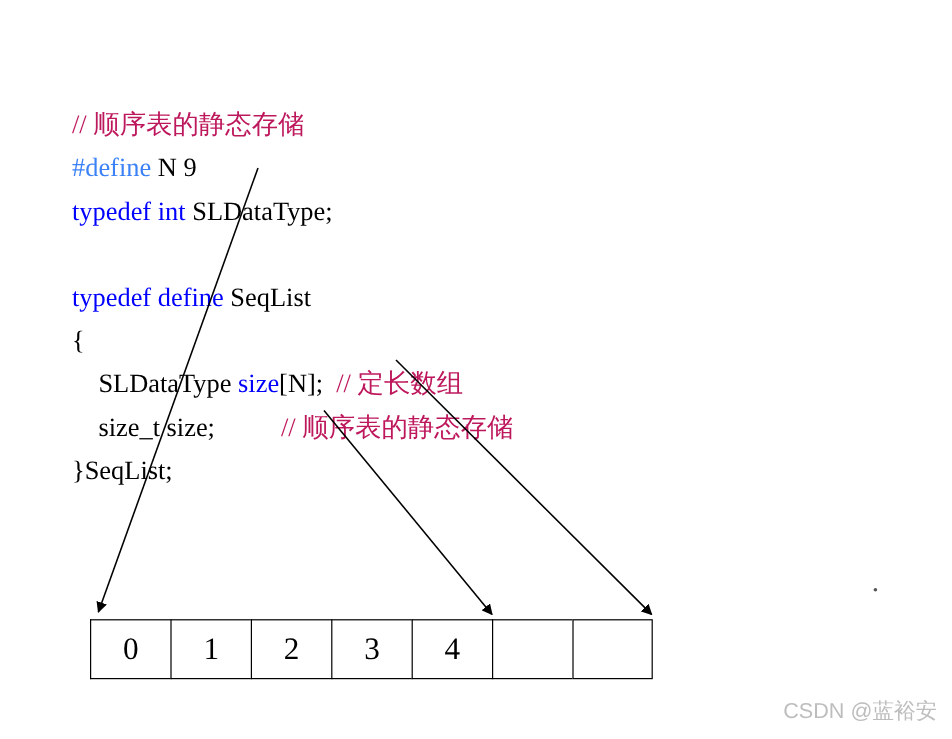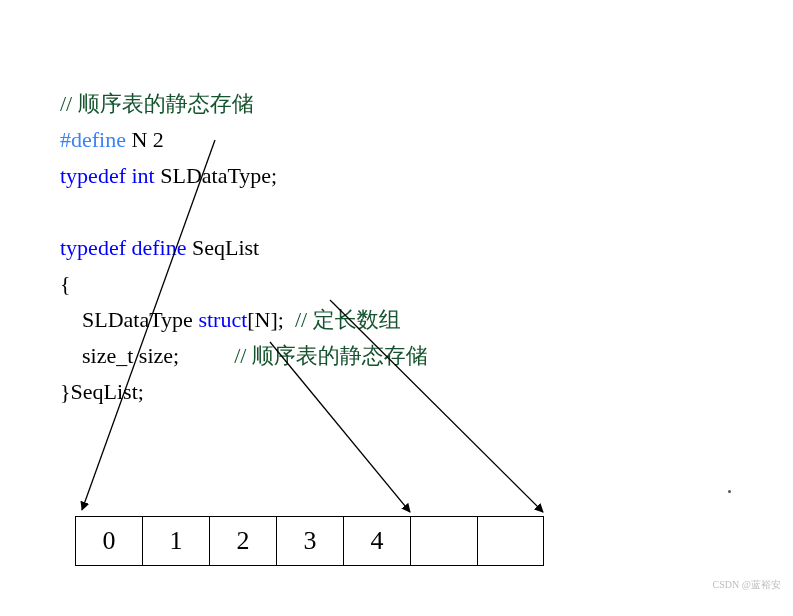--- a/index.html
+++ b/index.html
@@ -13,21 +13,21 @@
     position: relative;
     overflow: hidden;
   }
   .code-area {
     position: absolute;
     left: 60px;
     top: 50px;
     line-height: 36px;
     white-space: pre;
   }
-  .tok-comment { color: #14532d; }
+  .tok-comment { color: #be185d; }
   .tok-pre     { color: #3b82f6; }
   .tok-kw      { color: #0000ff; margin-top: 15px; }
   .tok-id      { color: #000000; }
   .tok-punct   { color: #000000; }
 
   .array-box {
     position: absolute;
     left: 75px;
     top: 516px;
     display: flex;
@@ -53,47 +53,47 @@
     left: 0;
     top: 0;
     width: 793px;
     height: 616px;
     pointer-events: none;
   }
 
   .watermark {
     position: absolute;
     right: 12px;
-    bottom: 24px;
-    font-size: 10px;
+    bottom: 12px;
+    font-size: 18px;
     color: #bdbdbd;
-    font-family: Liberation Serif, serif;
+    font-family: Liberation Sans, sans-serif;
   }
 
   .stray-dot {
     position: absolute;
     left: 728px;
     top: 490px;
     width: 3px;
     height: 3px;
     background: #555;
     border-radius: 50%;
   }
 </style>
 </head>
 <body>
 
 <div class="code-area">
 <span class="tok-comment">// 顺序表的静态存储</span>
-<span class="tok-pre">#define</span><span class="tok-id"> N 2</span>
+<span class="tok-pre">#define</span><span class="tok-id"> N 9</span>
 <span class="tok-kw">typedef</span> <span class="tok-kw">int</span><span class="tok-id"> SLDataType;</span>
 
 <span class="tok-kw">typedef</span> <span class="tok-kw">define</span><span class="tok-id"> SeqList</span>
 <span class="tok-punct">{</span>
-<span class="tok-id">    SLDataType </span><span class="tok-kw">struct</span><span class="tok-id">[N];</span><span class="tok-comment">  // 定长数组</span>
+<span class="tok-id">    SLDataType </span><span class="tok-kw">size</span><span class="tok-id">[N];</span><span class="tok-comment">  // 定长数组</span>
 <span class="tok-id">    size_t size;</span><span>          </span><span class="tok-comment">// 顺序表的静态存储</span>
 <span class="tok-id">}SeqList;</span>
 </div>
 
 <div class="array-box">
   <div class="cell">0</div>
   <div class="cell">1</div>
   <div class="cell">2</div>
   <div class="cell">3</div>
   <div class="cell">4</div>

